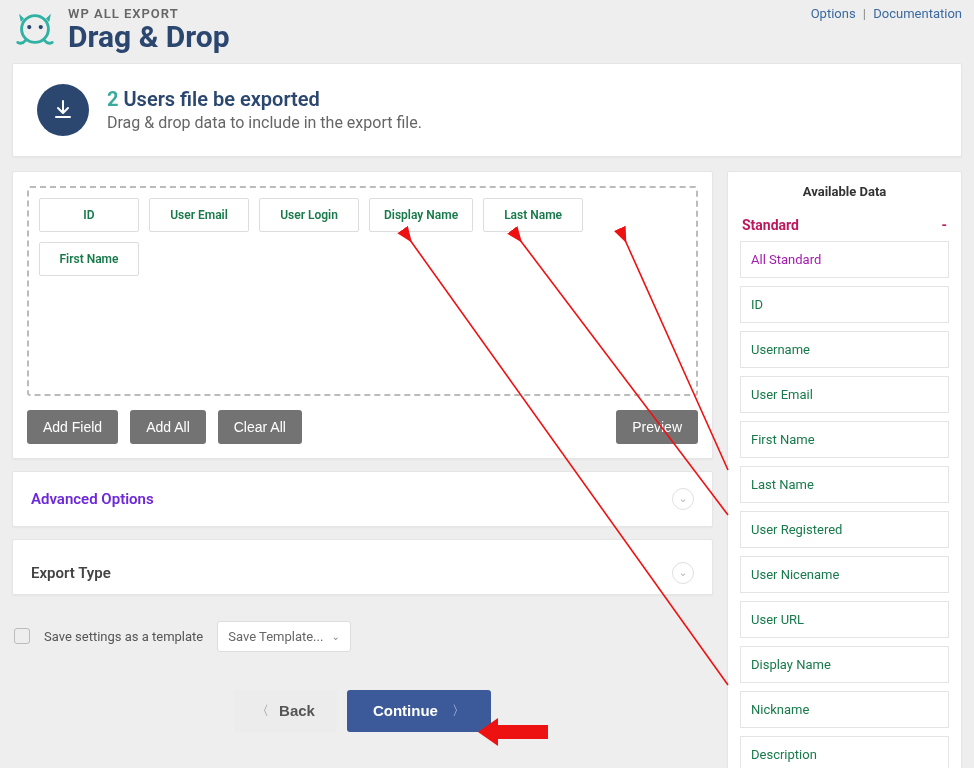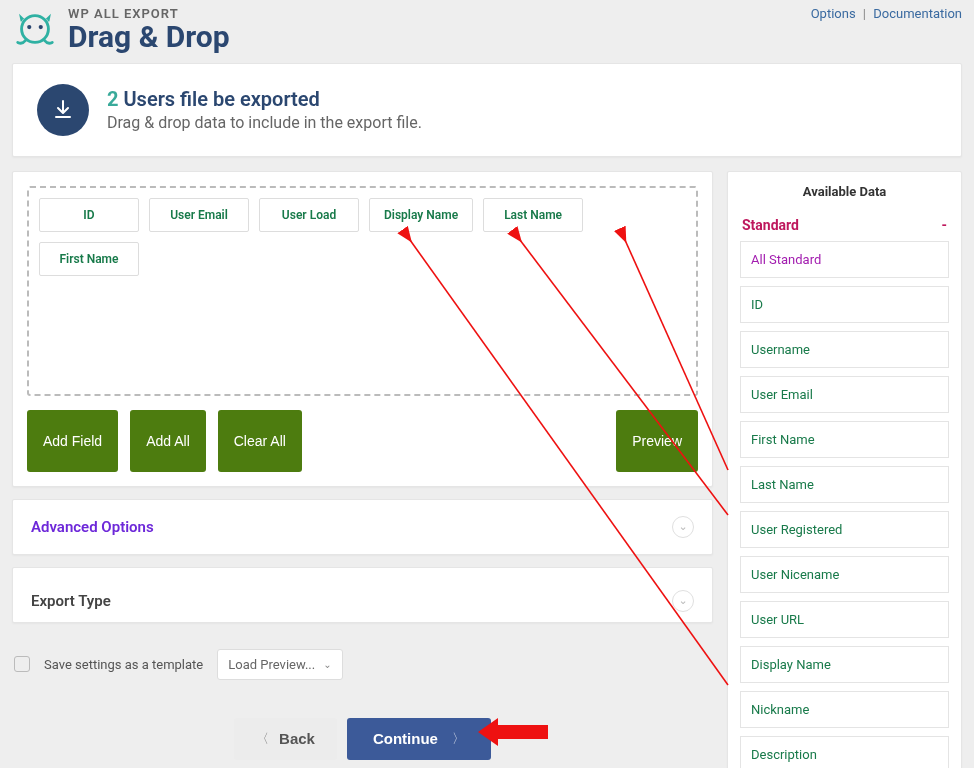--- a/index.html
+++ b/index.html
@@ -23,21 +23,21 @@
   .status-text .line2 { font-size:16px; color:#666; margin-top:2px; }
 
   .columns { display:flex; gap:14px; margin-top:14px; align-items:flex-start; }
   .leftcol { flex:1; display:flex; flex-direction:column; gap:12px; }
   .rightcol { width:235px; }
 
   .builder { padding:14px; }
   .dropzone { border:2px dashed #bbb; border-radius:3px; min-height:210px; padding:10px; display:flex; flex-wrap:wrap; gap:10px; align-content:flex-start; }
   .field-chip { border:1px solid #ddd; background:#fff; color:#187a4a; font-size:12px; font-weight:600; height:34px; min-width:100px; padding:0 14px; display:flex; align-items:center; justify-content:center; border-radius:2px; cursor:move; }
   .btnrow { display:flex; gap:12px; margin-top:14px; }
-  .tealbtn { background:#4d7c0f; color:#fff; border:none; padding:23px 16px; font-size:14px; border-radius:3px; cursor:pointer; }
+  .tealbtn { background:#737373; color:#fff; border:none; padding:9px 16px; font-size:14px; border-radius:3px; cursor:pointer; }
   .previewbtn { margin-left:auto; }
 
   .accordion { padding:16px 18px; display:flex; align-items:center; cursor:pointer; }
   .accordion .title { font-size:15px; font-weight:600; }
   .adv .title { color:#6d28d9; }
   .acc-arrow { margin-left:auto; width:22px; height:22px; border:1px solid #e0e0e0; border-radius:50%; display:flex; align-items:center; justify-content:center; color:#bbb; font-size:11px; }
 
   .footer { display:flex; align-items:center; gap:14px; padding:10px 2px 18px 2px; margin-top:4px; }
   .checkbox { width:16px; height:16px; border:1.5px solid #bbb; border-radius:3px; display:inline-block; cursor:pointer; }
   .save-label { font-size:13px; color:#555; }
@@ -102,21 +102,21 @@
       <div class="line2">Drag &amp; drop data to include in the export file.</div>
     </div>
   </div>
 
   <div class="columns">
     <div class="leftcol">
       <div class="card builder">
         <div class="dropzone" id="dropzone">
             <div class="field-chip">ID</div>
             <div class="field-chip">User Email</div>
-            <div class="field-chip">User Load</div>
+            <div class="field-chip">User Login</div>
             <div class="field-chip">Display Name</div>
             <div class="field-chip">Last Name</div>
             <div class="field-chip">First Name</div>
           </div>
         <div class="btnrow">
           <button class="tealbtn">Add Field</button>
           <button class="tealbtn">Add All</button>
           <button class="tealbtn">Clear All</button>
           <button class="tealbtn previewbtn">Preview</button>
         </div>
@@ -129,21 +129,21 @@
 
       <div class="card accordion" style="padding-top:22px;padding-bottom:10px;">
         <div class="title">Export Type</div>
         <div class="acc-arrow">⌄</div>
       </div>
 
       <div class="footer">
         <span class="checkbox"></span>
         <span class="save-label">Save settings as a template</span>
         <div class="select">
-          <span>Load Preview...</span>
+          <span>Save Template...</span>
           <span class="chev">⌄</span>
         </div>
       </div>
 
       <div class="navbtns">
         <button class="backbtn">
           <span class="navchev">〈</span>
           <span>Back</span>
         </button>
         <button class="contbtn">

